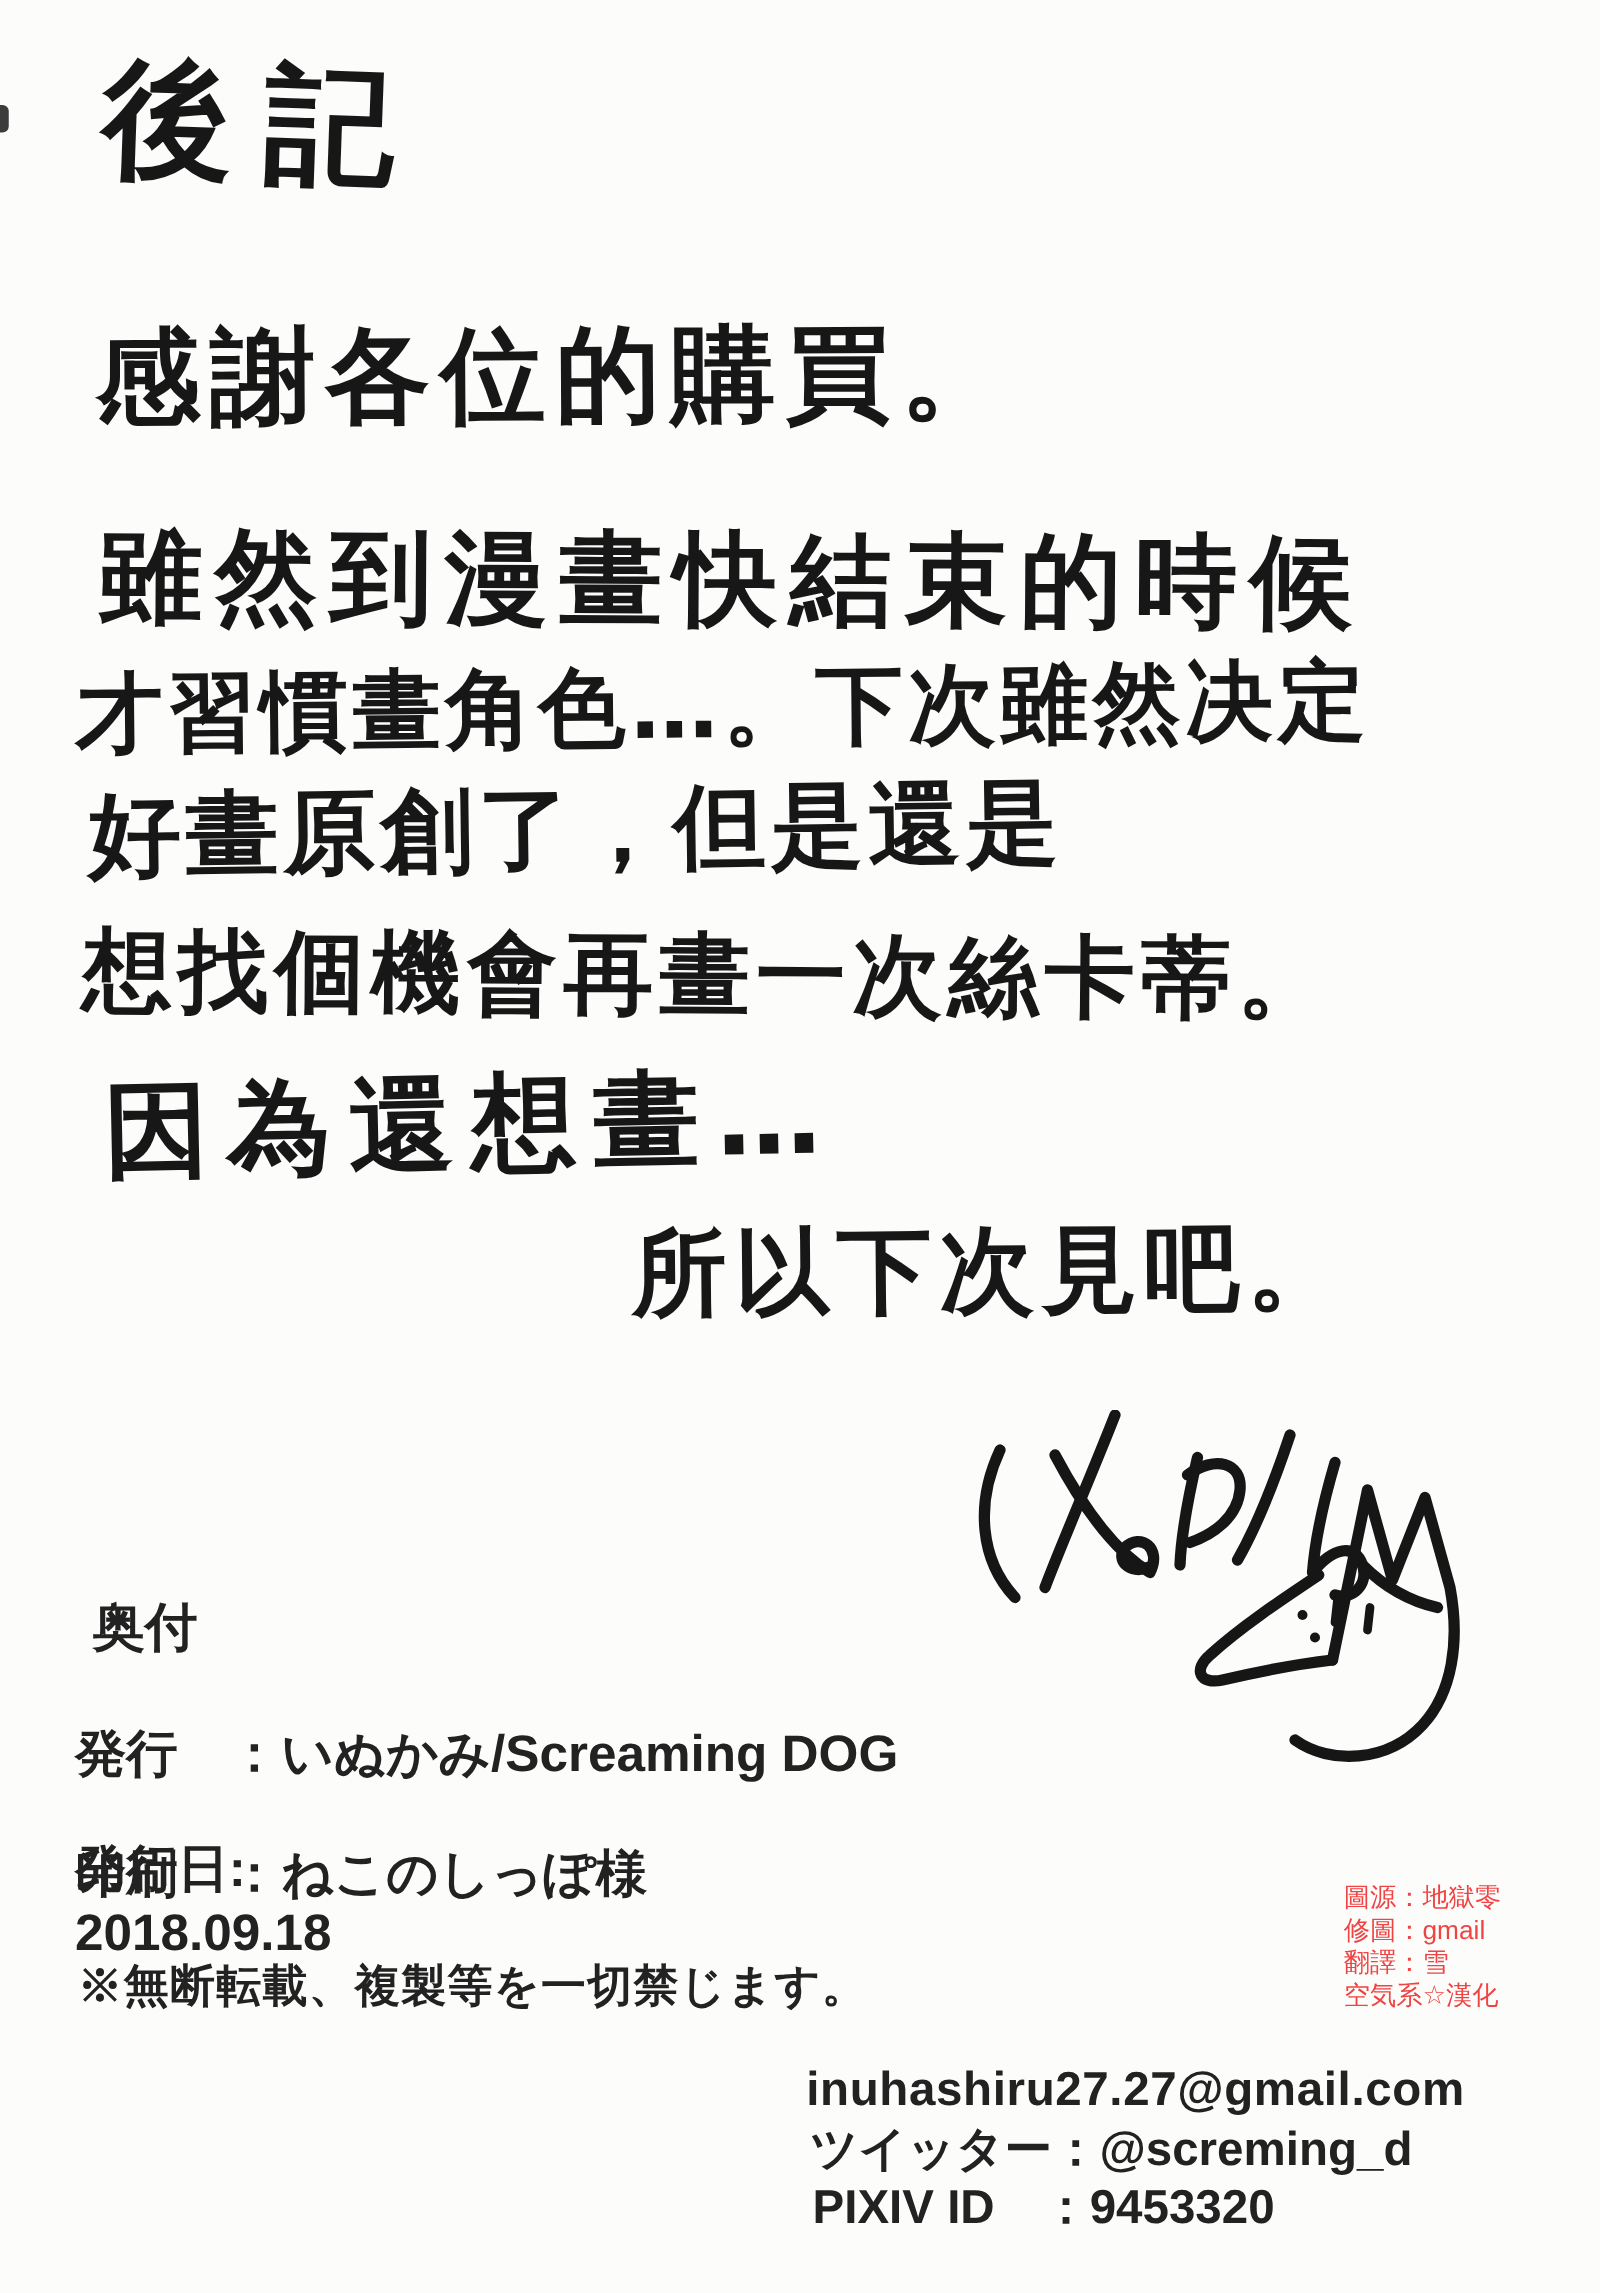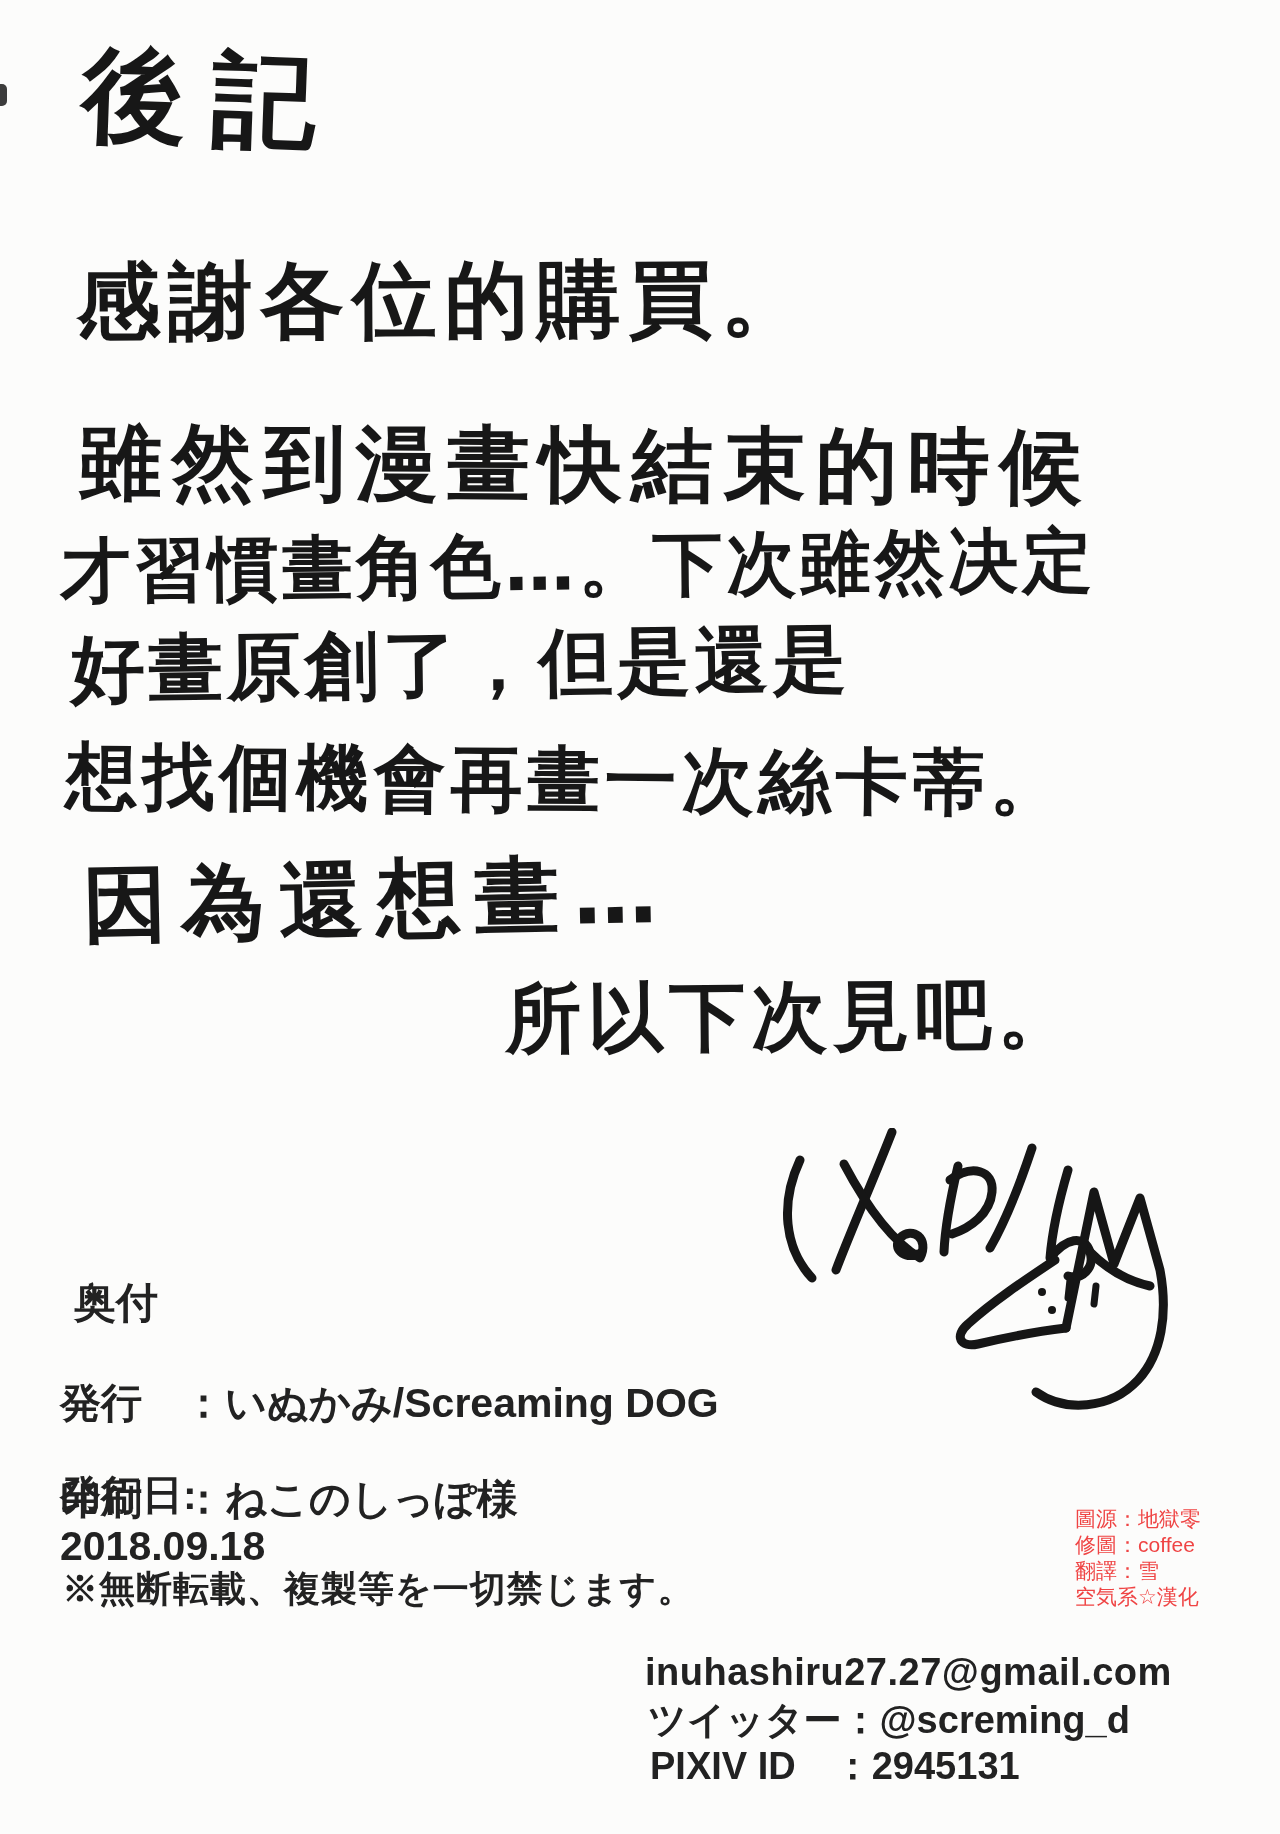--- a/index.html
+++ b/index.html
@@ -108,22 +108,22 @@
   </div>
   <div class="colophon-row row3">
     <span class="c-label">印刷　：</span>
     <span class="c-value">ねこのしっぽ様</span>
   </div>
 
   <div class="print notice">※無断転載、複製等を一切禁じます。</div>
 
   <div class="credits">
     <div>圖源：地獄零</div>
-    <div>修圖：coffee</div>
+    <div>修圖：gmail</div>
     <div>翻譯：雪</div>
     <div>空気系☆漢化</div>
   </div>
 
   <div class="print email">inuhashiru27.27@gmail.com</div>
   <div class="print twitter">ツイッター：@screming_d</div>
-  <div class="print pixiv">PIXIV ID　：2945131</div>
+  <div class="print pixiv">PIXIV ID　：9453320</div>
 
 </div>
 
 </body></html>

